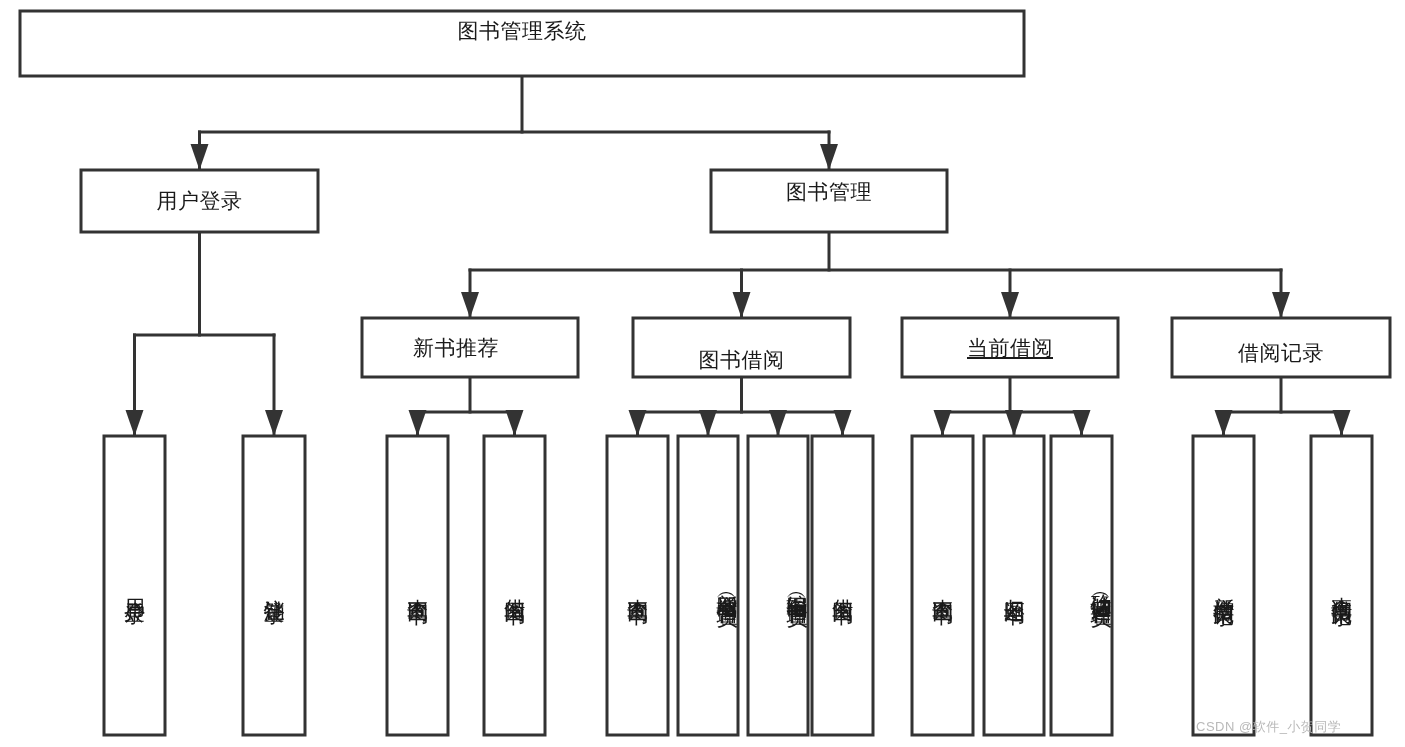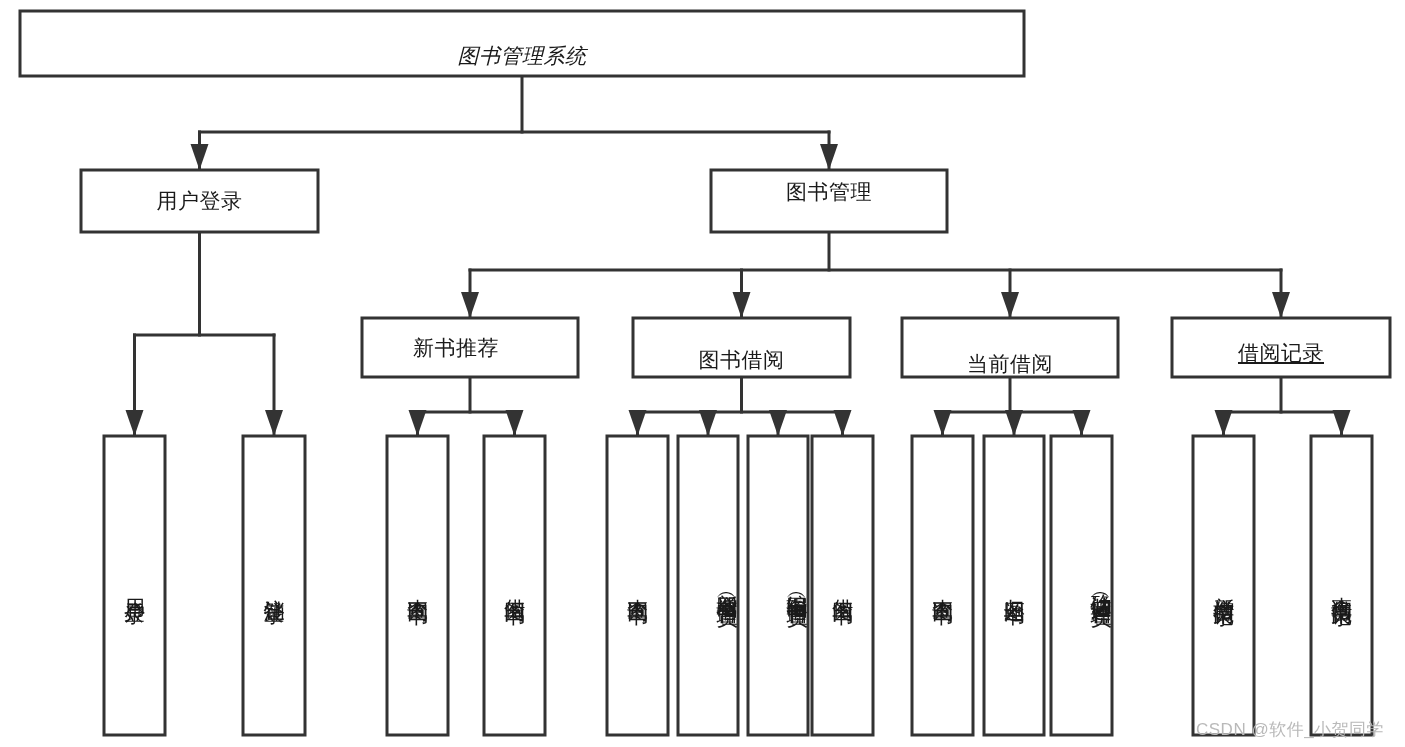--- a/index.html
+++ b/index.html
@@ -65,21 +65,21 @@
     text-orientation: upright;
     letter-spacing: 2px;
     pointer-events: none;
   }
   .node-label-v.center {
     align-items: center;
   }
   .watermark {
     position: absolute;
     color: #b9b9b9;
-    font-size: 17px;
+    font-size: 13px;
     white-space: nowrap;
     letter-spacing: 0.5px;
     pointer-events: none;
   }
 </style>
 </head>
 <body>
 
 <div id="diagram-root">
 
@@ -156,27 +156,27 @@
         <rect x="812" y="436" width="61" height="299" class="node-box"></rect>
         <rect x="912" y="436" width="61" height="299" class="node-box"></rect>
         <rect x="984" y="436" width="60" height="299" class="node-box"></rect>
         <rect x="1051" y="436" width="61" height="299" class="node-box"></rect>
         <rect x="1193" y="436" width="61" height="299" class="node-box"></rect>
         <rect x="1311" y="436" width="61" height="299" class="node-box"></rect>
       </g>
   </svg>
 
   <div id="labels-layer">
-      <div class="node-label-h" style="left: 20px; top: 29px; width: 1004px; height: 54px; font-style: italic;">图书管理系统</div>
+      <div class="node-label-h" style="left: 20px; top: 4px; width: 1004px; height: 54px;">图书管理系统</div>
       <div class="node-label-h" style="left: 81px; top: 170px; width: 237px; height: 62px;">用户登录</div>
       <div class="node-label-h" style="left: 711px; top: 170px; width: 236px; height: 44px;">图书管理</div>
       <div class="node-label-h" style="left: 362px; top: 318px; width: 188px; height: 59px;">新书推荐</div>
       <div class="node-label-h" style="left: 633px; top: 318px; width: 217px; height: 59px; margin-top: 12px;">图书借阅</div>
-      <div class="node-label-h" style="left: 902px; top: 334px; width: 216px; height: 59px;">当前借阅</div>
-      <div class="node-label-h" style="left: 1172px; top: 318px; width: 218px; height: 70px; text-decoration: underline;">借阅记录</div>
+      <div class="node-label-h" style="left: 902px; top: 318px; width: 216px; height: 59px; text-decoration: underline;">当前借阅</div>
+      <div class="node-label-h" style="left: 1172px; top: 318px; width: 218px; height: 70px;">借阅记录</div>
       <div class="node-label-v center" style="left: 104px; top: 444px; width: 61px; height: 283px;">用户登录</div>
       <div class="node-label-v center" style="left: 243px; top: 444px; width: 62px; height: 283px;">注销登录</div>
       <div class="node-label-v center" style="left: 387px; top: 444px; width: 61px; height: 283px;">查询图书</div>
       <div class="node-label-v center" style="left: 484px; top: 444px; width: 61px; height: 283px;">借阅图书</div>
       <div class="node-label-v center" style="left: 607px; top: 444px; width: 61px; height: 283px;">查询图书</div>
       <div class="node-label-v" style="left: 678px; top: 444px; width: 60px; height: 283px;">新增图书（管理员）</div>
       <div class="node-label-v" style="left: 748px; top: 444px; width: 60px; height: 283px;">编辑图书（管理员）</div>
       <div class="node-label-v center" style="left: 812px; top: 444px; width: 61px; height: 283px;">借阅图书</div>
       <div class="node-label-v center" style="left: 912px; top: 444px; width: 61px; height: 283px;">查询图书</div>
       <div class="node-label-v center" style="left: 984px; top: 444px; width: 60px; height: 283px;">归还图书</div>

